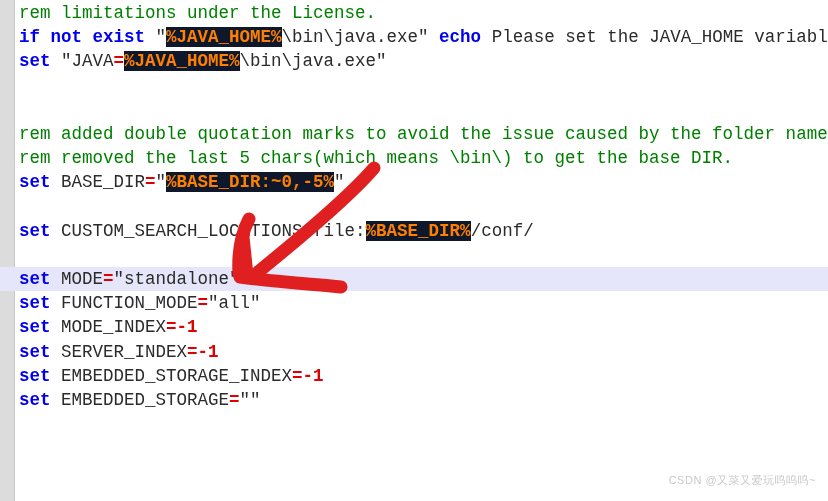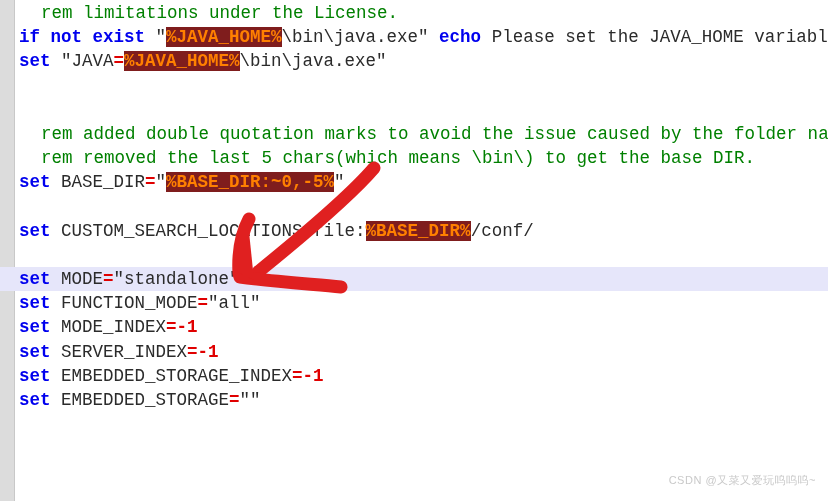--- a/index.html
+++ b/index.html
@@ -43,24 +43,24 @@
     font-size: 17.5px;
     letter-spacing: 0px;
     padding-left: 19px;
     box-sizing: border-box;
     overflow: hidden;
   }
   .line.cur {
     background: #e6e6fa;
   }
   .kw   { color: #0000ee; font-weight: bold; }
-  .cmt  { color: #008000; margin-left: 22px; }
+  .cmt  { color: #008000; }
   .plain{ color: #2b2b2b; }
   .eq   { color: #e00000; font-weight: bold; }
-  .var  { color: #ff8000; font-weight: bold; background: #7f1d1d; }
+  .var  { color: #ff8000; font-weight: bold; background: #0f172a; }
   .num  { color: #e00000; font-weight: bold; }
 
   
   #arrow {
     position: absolute;
     left: 0;
     top: 0;
     width: 828px;
     height: 501px;
     pointer-events: none;

